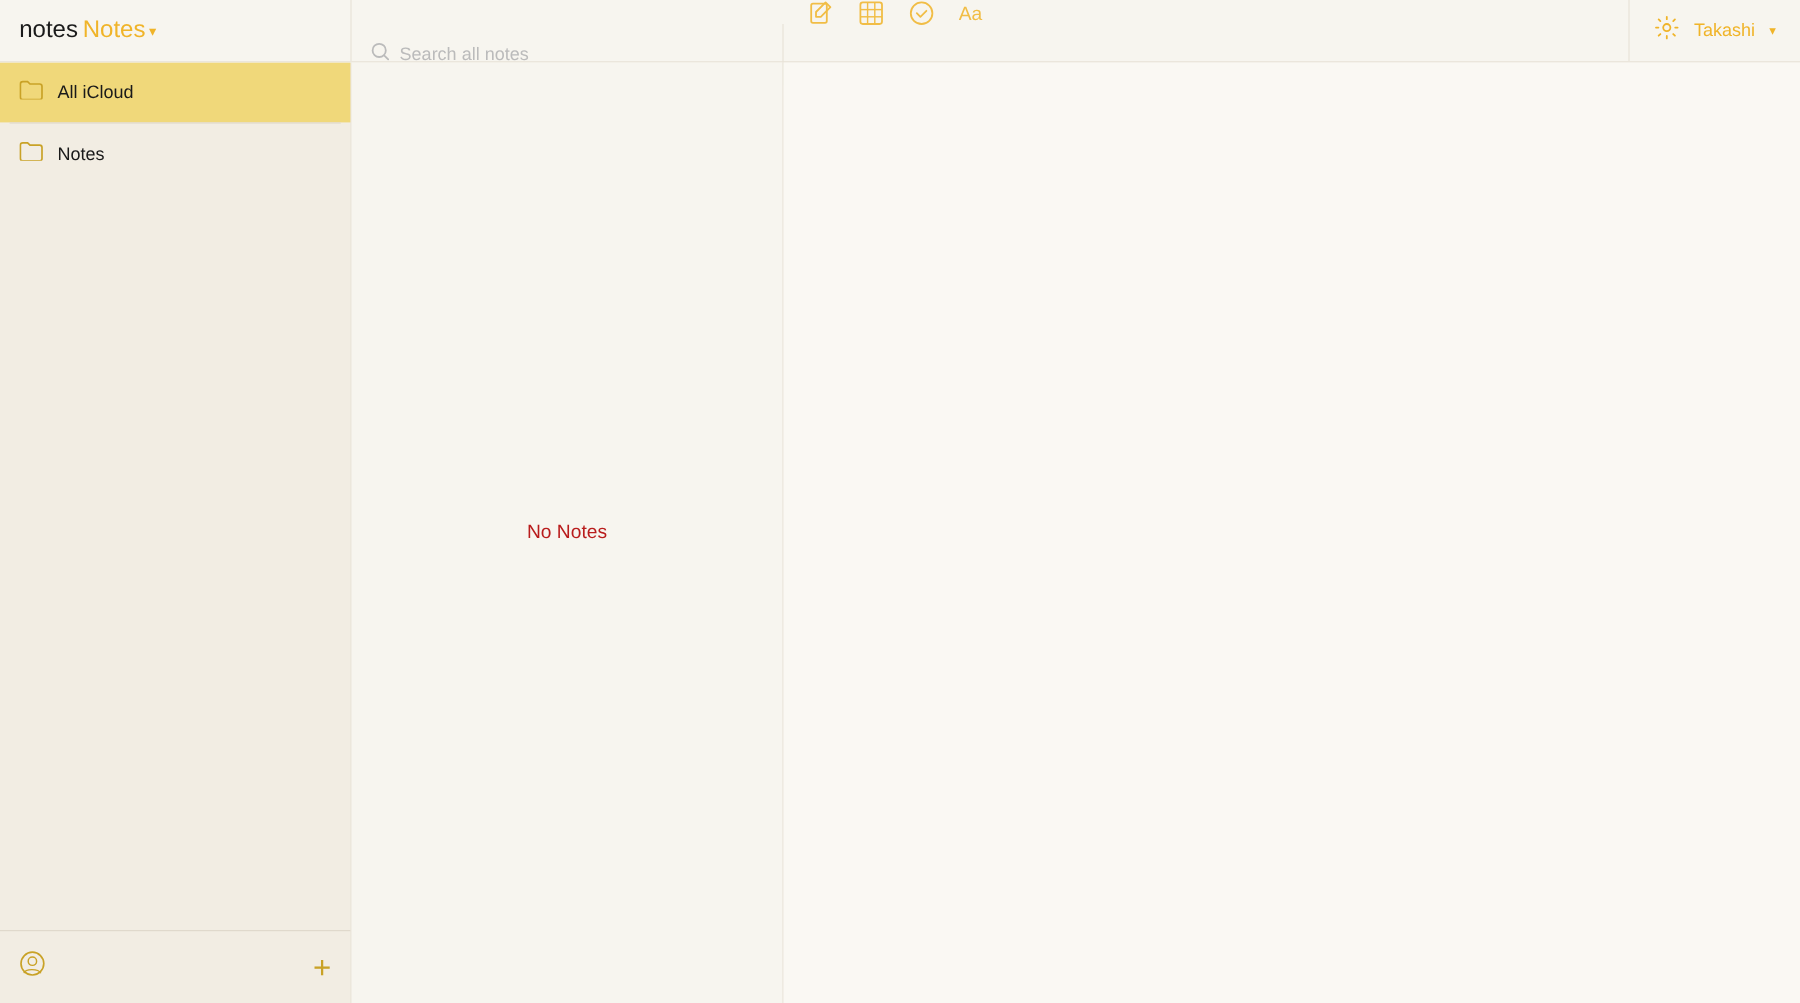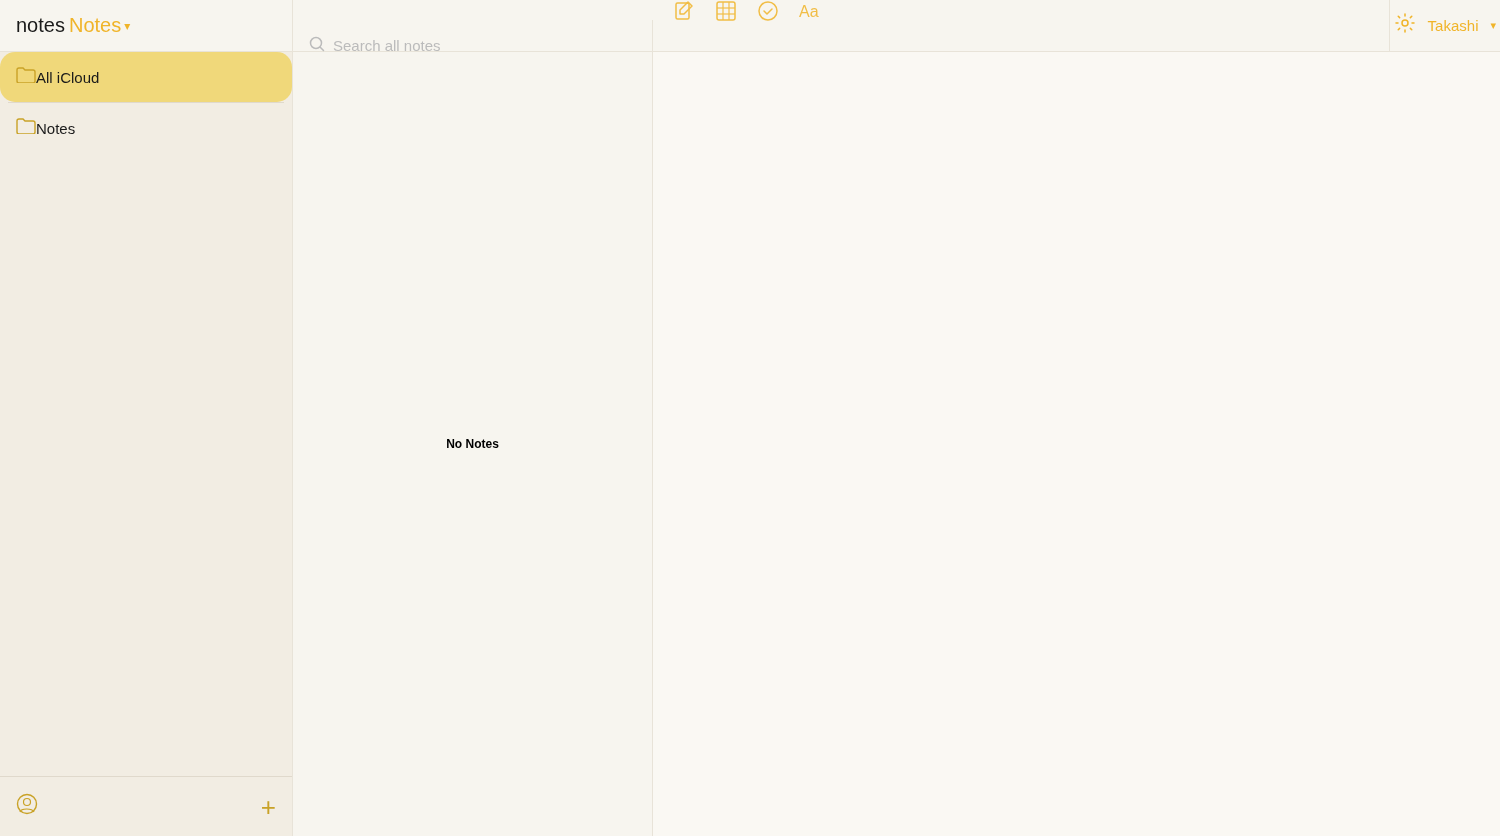--- a/index.html
+++ b/index.html
@@ -98,21 +98,21 @@
     .toolbar-icon {
       color: #f0b429;
       font-size: 20px;
       cursor: pointer;
       opacity: 0.85;
     }
 
     .user-area {
       display: flex;
       align-items: center;
-      padding: 0 4px;
+      padding: 0 20px;
       margin-left: auto;
       border-left: 1px solid #e8e3d8;
       height: 100%;
       gap: 12px;
     }
 
     .settings-icon {
       color: #f0b429;
       font-size: 20px;
     }
@@ -144,21 +144,21 @@
       display: flex;
       flex-direction: column;
       height: 100%;
     }
 
     .sidebar-item {
       display: flex;
       align-items: center;
       padding: 14px 16px;
       cursor: pointer;
-      border-radius: 15px;
+      gap: 12px;
     }
 
     .sidebar-item.active {
       background-color: #f0d87a;
     }
 
     .folder-icon {
       font-size: 18px;
       color: #c9a227;
     }
@@ -198,23 +198,22 @@
       width: 360px;
       flex-shrink: 0;
       background-color: #f7f5ef;
       border-right: 1px solid #e8e3d8;
       display: flex;
       align-items: center;
       justify-content: center;
     }
 
     .no-notes-text {
-      color: #000000;
-      font-size: 12px;
-      font-weight: bold;
+      color: #b91c1c;
+      font-size: 16px;
     }
 
     
     .note-editor {
       flex: 1;
       background-color: #faf8f3;
       display: flex;
       align-items: center;
       justify-content: center;
     }

